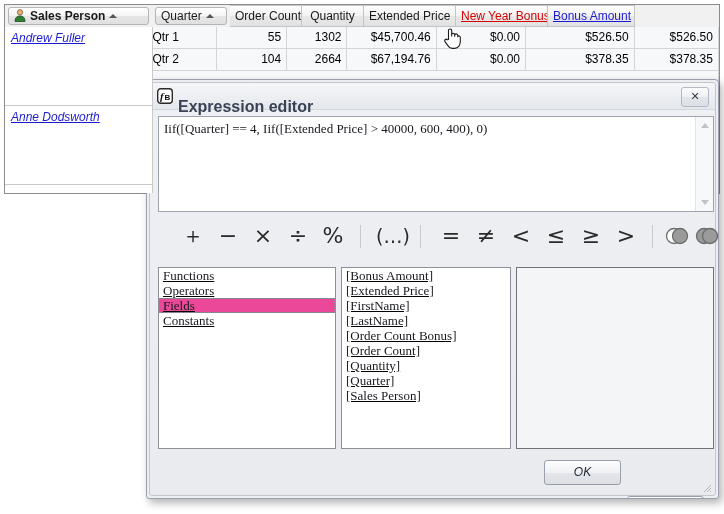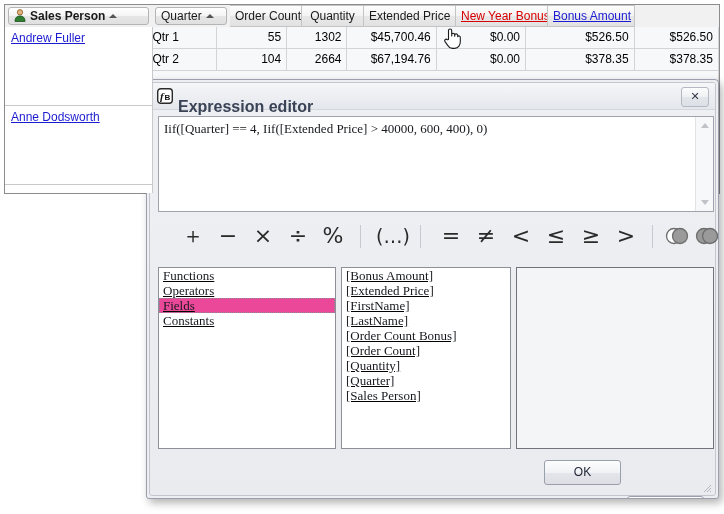--- a/index.html
+++ b/index.html
@@ -117,20 +117,21 @@
     height: 79px;
     border-bottom: 1px solid #c9c9c9;
     box-sizing: border-box;
     padding: 4px 6px 0 6px;
   }
   .master-link {
     color: #1b1bd1;
     text-decoration: underline;
     font-size: 12px;
     cursor: pointer;
+    font-style: italic;
   }
 
   
   #dialog {
     position: absolute;
     left: 146px; top: 79px;
     width: 573px; height: 420px;
     background: #eceef1;
     border: 1px solid #9a9ead;
     border-radius: 4px 4px 3px 3px;
@@ -280,21 +281,21 @@
     width: 75px; height: 23px;
     border: 1px solid #9aa0ab;
     border-radius: 3px;
     background: linear-gradient(to bottom,#fdfdfe 0%,#f1f2f5 50%,#e4e6ea 51%,#dcdee4 100%);
     text-align: center;
     line-height: 22px;
     font-size: 12px;
     color: #1c2230;
     cursor: pointer;
   }
-  #btn-ok { right: 94px; }
+  #btn-ok { right: 94px; font-style: italic; }
   #btn-cancel { right: 11px; margin-top: 36px; }
 
   #resize-grip {
     position: absolute; right: 3px; bottom: 2px;
     width: 12px; height: 12px;
   }
 
   
   #cursor {
     position: absolute;

